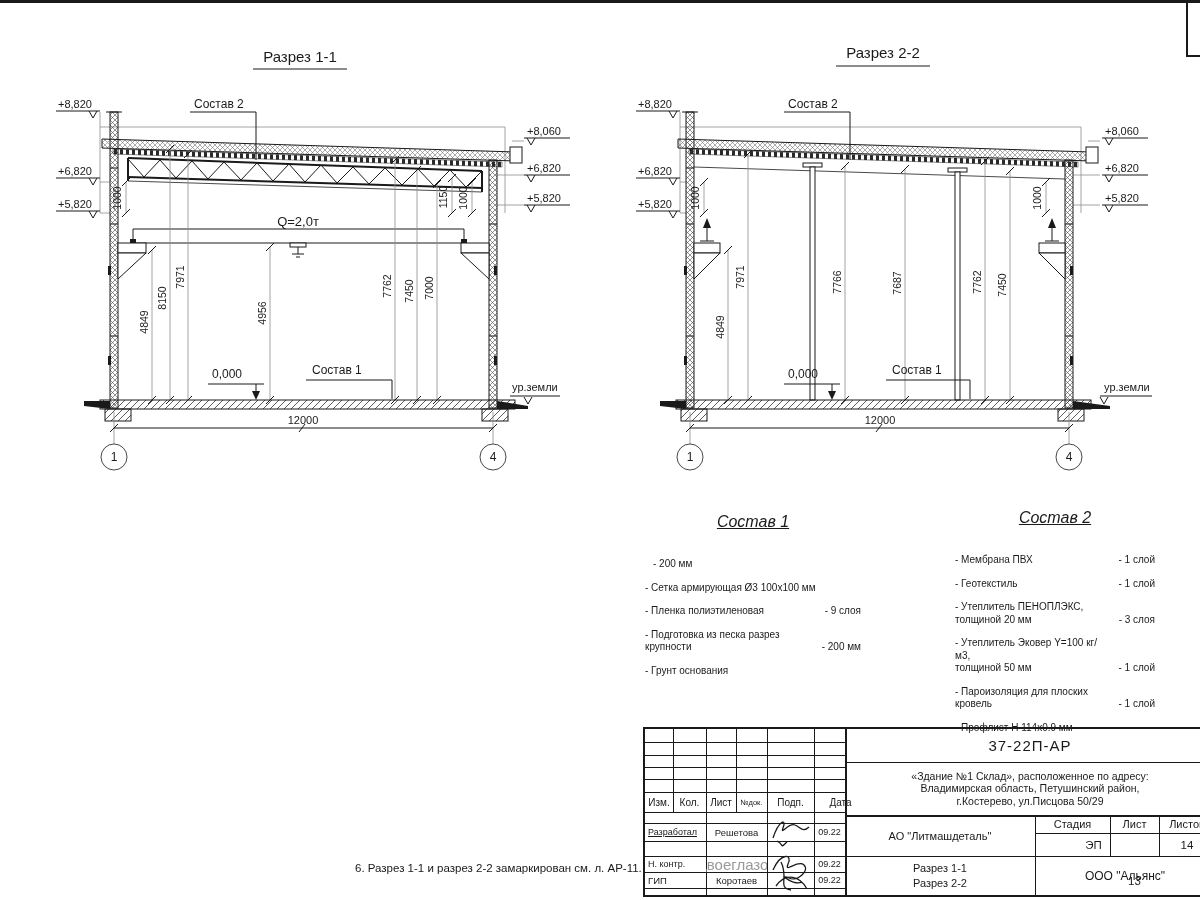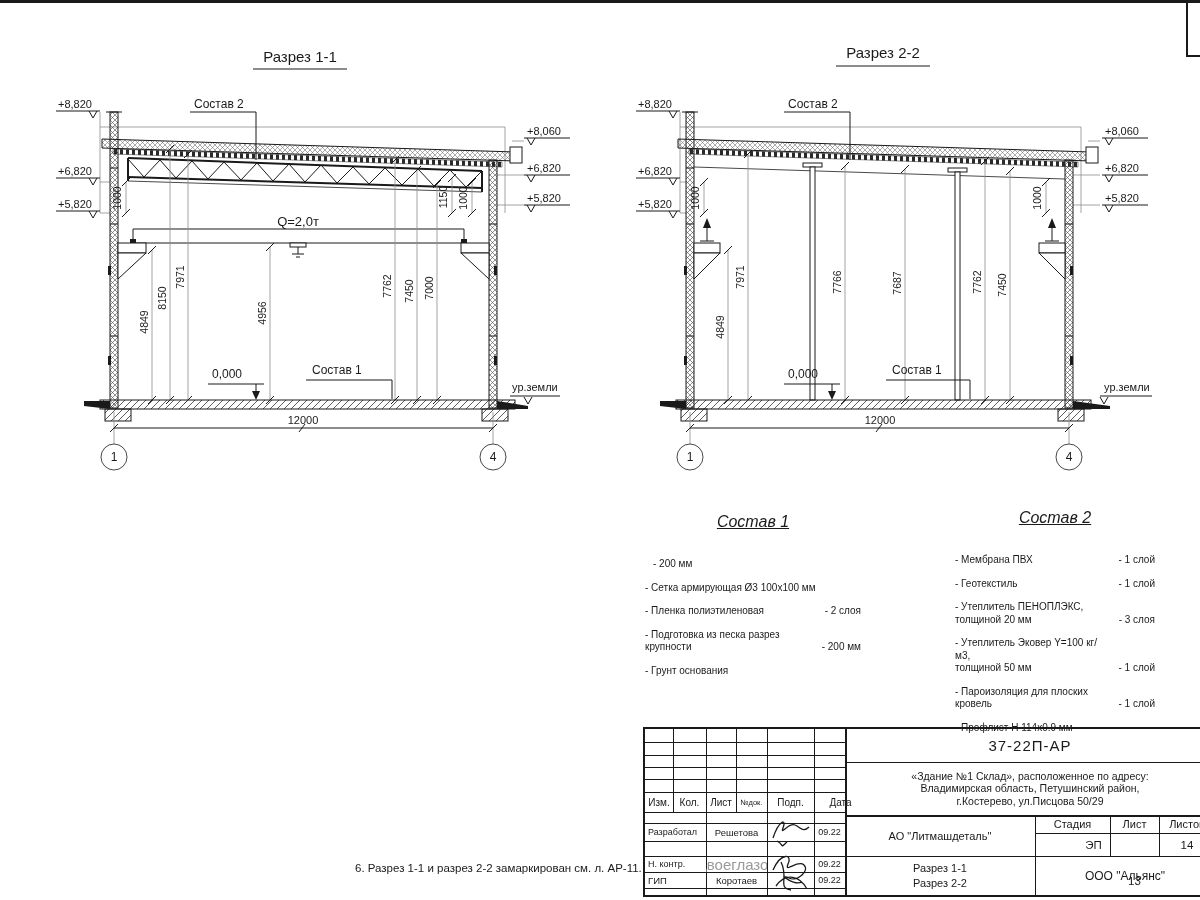--- a/index.html
+++ b/index.html
@@ -274,21 +274,21 @@
   <div class="s-title">Состав 1</div>
   <div class="s-item">
     <div class="it-val">- 200 мм</div>
   </div>
   <div class="s-item">
     <div class="it-text">- Сетка армирующая Ø3 100х100 мм</div>
     <div class="it-val"></div>
   </div>
   <div class="s-item">
     <div class="it-text">- Пленка полиэтиленовая</div>
-    <div class="it-val">-  2 слоя</div>
+    <div class="it-val">-  9 слоя</div>
   </div>
   <div class="s-item">
     <div class="it-text">- Подготовка из песка разрез
   крупности</div>
     <div class="it-val">- 200 мм</div>
   </div>
   <div class="s-item">
     <div class="it-text">- Грунт основания</div>
     <div class="it-val"></div>
   </div>
@@ -347,21 +347,21 @@
   <div class="hl" style="left:0;top:143px;width:200px;"></div>
   <div class="hl" style="left:0;top:159px;width:200px;"></div>
 
   <div class="cell" style="left:0;top:63px;width:28px;height:20px;font-size:10px;">Изм.</div>
   <div class="cell" style="left:28px;top:63px;width:33px;height:20px;font-size:10px;">Кол.</div>
   <div class="cell" style="left:61px;top:63px;width:30px;height:20px;font-size:10px;">Лист</div>
   <div class="cell" style="left:91px;top:63px;width:31px;height:20px;font-size:7.5px;">№док.</div>
   <div class="cell" style="left:122px;top:63px;width:47px;height:20px;font-size:10px;">Подп.</div>
   <div class="cell" style="left:169px;top:63px;width:53px;height:20px;font-size:10px;">Дата</div>
 
-  <div class="cell left-lab" style="left:0;top:94px;width:61px;height:18px;font-size:9px;">Разработал</div>
+  <div class="cell left-lab" style="left:0;top:94px;width:61px;height:18px;font-size:9px;text-decoration:underline;">Разработал</div>
   <div class="cell" style="left:61px;top:94px;width:61px;height:18px;font-size:9.5px;">Решетова</div>
   <div class="cell" style="left:169px;top:94px;width:31px;height:18px;font-size:9px;">09.22</div>
   <div class="cell left-lab" style="left:0;top:127px;width:61px;height:16px;font-size:9px;">Н. контр.</div>
   <div class="cell gray-name" style="left:61px;top:127px;width:61px;height:16px;font-size:15px;">Двоеглазов</div>
   <div class="cell" style="left:169px;top:127px;width:31px;height:16px;font-size:9px;">09.22</div>
   <div class="cell left-lab" style="left:0;top:143px;width:61px;height:16px;font-size:9.5px;">ГИП</div>
   <div class="cell" style="left:61px;top:143px;width:61px;height:16px;font-size:9.5px;">Коротаев</div>
   <div class="cell" style="left:169px;top:143px;width:31px;height:16px;font-size:9px;">09.22</div>
 
   <svg class="abs" style="left:122px;top:83px;" width="47" height="83" viewBox="0 0 47 83">

